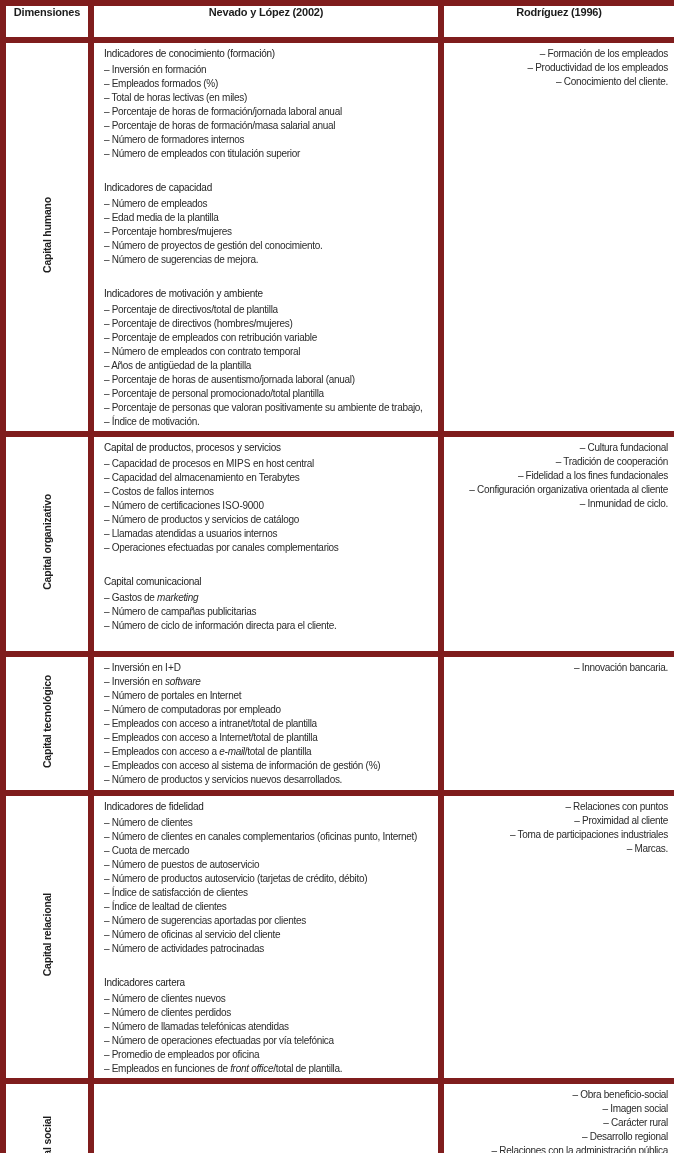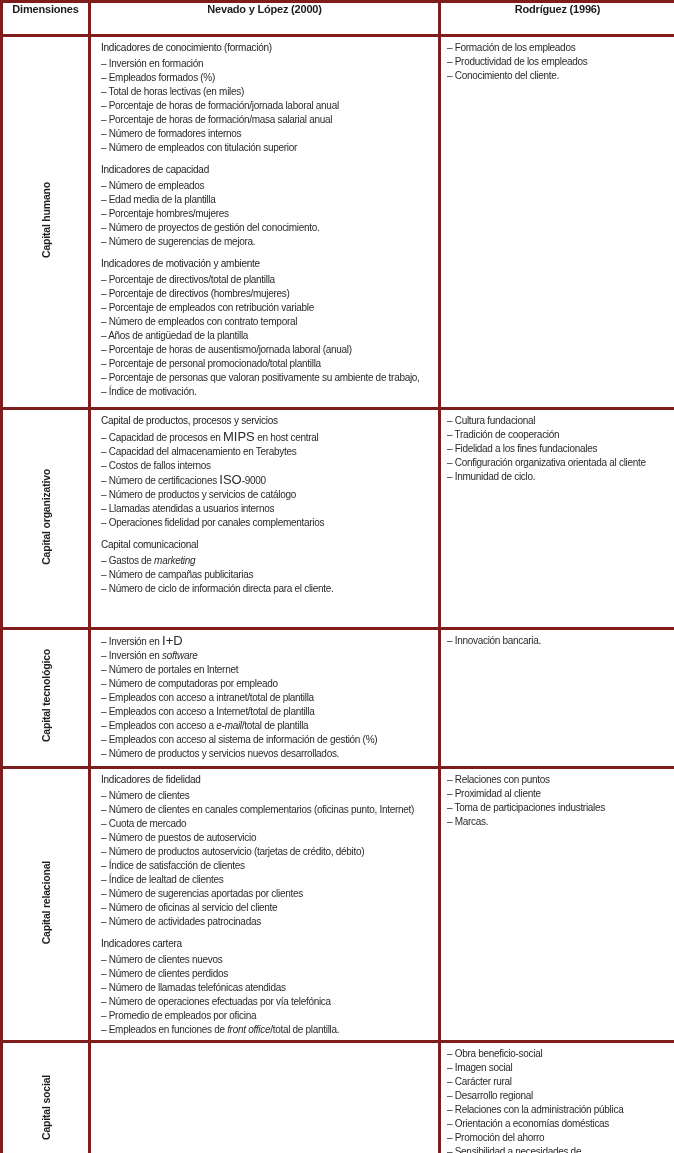--- a/index.html
+++ b/index.html
@@ -6,21 +6,21 @@
   body { width: 674px; font-family: "Liberation Sans", "DejaVu Sans", sans-serif; }
 
   table.tbl {
     width: 674px;
     table-layout: fixed;
     border-collapse: collapse;
     border: 2px solid #1a1a1a;
     color: #2b2b2b;
   }
   .tbl th, .tbl td {
-    border: 3px solid #7f1d1d;
+    border: 6px solid #7f1d1d;
     vertical-align: top;
     padding: 0;
     overflow: hidden;
   }
   col.c1 { width: 88px; }
   col.c2 { width: 350px; }
   col.c3 { width: 236px; }
 
   thead th {
     height: 31px;
@@ -41,57 +41,57 @@
     writing-mode: vertical-rl;
     transform: rotate(180deg);
     white-space: nowrap;
     font-weight: bold;
     font-size: 10.5px;
     letter-spacing: -0.2px;
     color: #1c1c1c;
   }
 
   .cellpad { padding: 4px 6px 2px 10px; }
-  td.rodz .cellpad { padding-left: 6px; }
+  td.rodz .cellpad { padding-left: 6px; text-align: right; }
 
   .sec-title {
     font-weight: normal;
     font-size: 10px;
     line-height: 14px;
     margin: 0 0 2px 0;
     letter-spacing: -0.25px;
     color: #1c1c1c;
   }
-  .section + .section { margin-top: 8px; }
+  .section + .section { margin-top: 20px; }
 
   .item {
     font-size: 10px;
     line-height: 14px;
     letter-spacing: -0.3px;
     padding-left: 9px;
     text-indent: -9px;
     white-space: pre-line;
     color: #2b2b2b;
   }
   .item em { font-style: italic; }
-  .sc { text-transform: uppercase; font-size: 13px; letter-spacing: 0; text-align: right; }
+  .sc { text-transform: uppercase; font-size: 10px; letter-spacing: 0; text-align: right; }
 </style>
 </head>
 <body>
 
 <table class="tbl">
   <colgroup>
     <col class="c1">
     <col class="c2">
     <col class="c3">
   </colgroup>
   <thead>
     <tr>
       <th>Dimensiones</th>
-      <th>Nevado y López (2000)</th>
+      <th>Nevado y López (2002)</th>
       <th>Rodríguez (1996)</th>
     </tr>
   </thead>
   <tbody>
       <tr style="height: 373px;">
         <th class="dim"><span class="vert">Capital humano</span></th>
         <td class="nevado">
           <div class="cellpad">
             <div class="section">
               <div class="sec-title">Indicadores de conocimiento (formación)</div>
@@ -140,21 +140,21 @@
         <td class="nevado">
           <div class="cellpad">
             <div class="section">
               <div class="sec-title">Capital de productos, procesos y servicios</div>
               <div class="item">– Capacidad de procesos en <span class="sc">MIPS</span> en host central</div>
               <div class="item">– Capacidad del almacenamiento en Terabytes</div>
               <div class="item">– Costos de fallos internos</div>
               <div class="item">– Número de certificaciones <span class="sc">ISO</span>-9000</div>
               <div class="item">– Número de productos y servicios de catálogo</div>
               <div class="item">– Llamadas atendidas a usuarios internos</div>
-              <div class="item">– Operaciones fidelidad por canales complementarios</div>
+              <div class="item">– Operaciones efectuadas por canales complementarios</div>
             </div>
             <div class="section">
               <div class="sec-title">Capital comunicacional</div>
               <div class="item">– Gastos de <em>marketing</em></div>
               <div class="item">– Número de campañas publicitarias</div>
               <div class="item">– Número de ciclo de información directa para el cliente.</div>
             </div>
           </div>
         </td>
         <td class="rodz">

